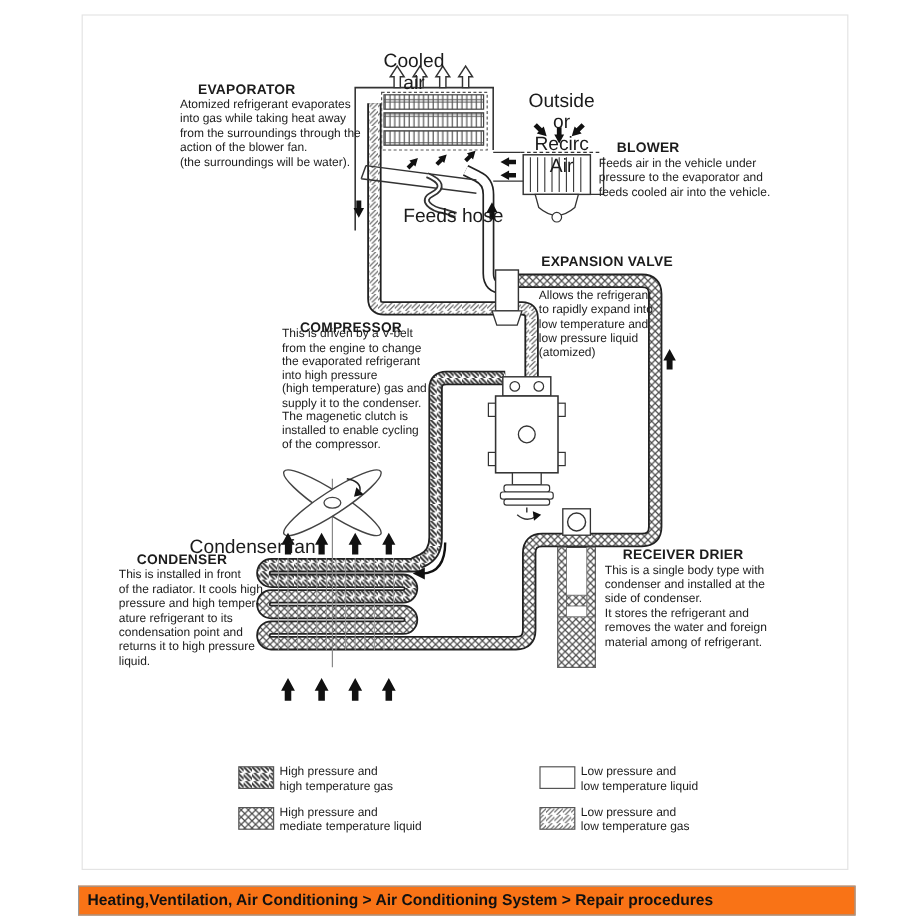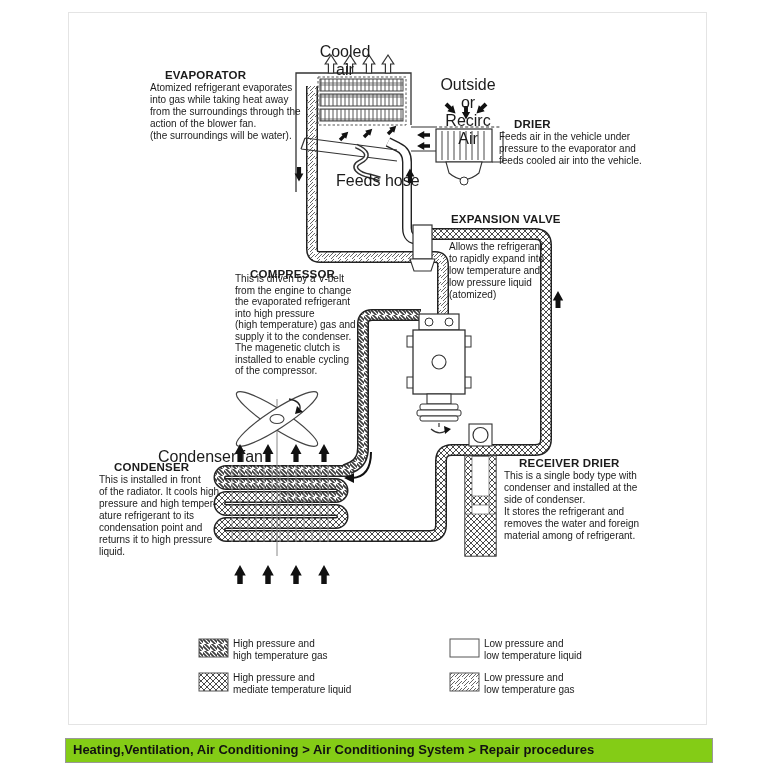--- a/index.html
+++ b/index.html
@@ -7,21 +7,21 @@
   body{position:relative;overflow:hidden;}
   .page{position:absolute;left:68px;top:12px;width:637px;height:711px;
     border:1px solid #e4e4e4;background:#fff;}
   svg.diagram{position:absolute;left:0;top:0;width:770px;height:770px;}
   .t{position:absolute;font-weight:bold;font-size:11.5px;letter-spacing:.2px;white-space:pre;padding-left:15px;}
   .p{position:absolute;font-size:10px;line-height:12px;white-space:pre-line;}
   .p.tight{line-height:11.5px;}
   .lbl{position:absolute;font-size:16px;white-space:pre-line;}
   .ctr{text-align:center;}
   .crumbbar{position:absolute;left:65px;top:738px;width:648px;height:25px;
-    background:#84cc16;border:1.5px solid #999;box-sizing:border-box;
+    background:#f97316;border:1.5px solid #999;box-sizing:border-box;
     font-size:13px;font-weight:bold;line-height:21px;padding-left:7px;
     white-space:nowrap;overflow:hidden;color:#111;}
 </style>
 </head>
 <body>
 
 <div class="page"></div>
 
 <svg class="diagram" viewBox="0 0 770 770">
   <defs>
@@ -177,21 +177,21 @@
 <div class="lbl ctr" style="left:317px;top:43px;width:56px;">Cooled air</div>
 <div class="t" style="left:150px;top:69px;">EVAPORATOR</div>
 <div class="p" style="left:150px;top:82px;width:168px;">Atomized refrigerant evaporates
 into gas while taking heat away
 from the surroundings through the
 action of the blower fan.
 (the surroundings will be water).</div>
 <div class="lbl" style="left:336px;top:172px;">Feeds hose</div>
 <div class="lbl ctr" style="left:438px;top:76px;width:60px;">Outside or
 Recirc Air</div>
-<div class="t" style="left:499px;top:118px;">DRIER</div>
+<div class="t" style="left:499px;top:118px;">BLOWER</div>
 <div class="p" style="left:499px;top:131px;width:172px;">Feeds air in the vehicle under
 pressure to the evaporator and
 feeds cooled air into the vehicle.</div>
 <div class="t" style="left:436px;top:213px;">EXPANSION VALVE</div>
 <div class="p" style="left:449px;top:241px;width:100px;">Allows the refrigerant
 to rapidly expand into
 low temperature and
 low pressure liquid
 (atomized)</div>
 <div class="t" style="left:235px;top:268px;">COMPRESSOR</div>

